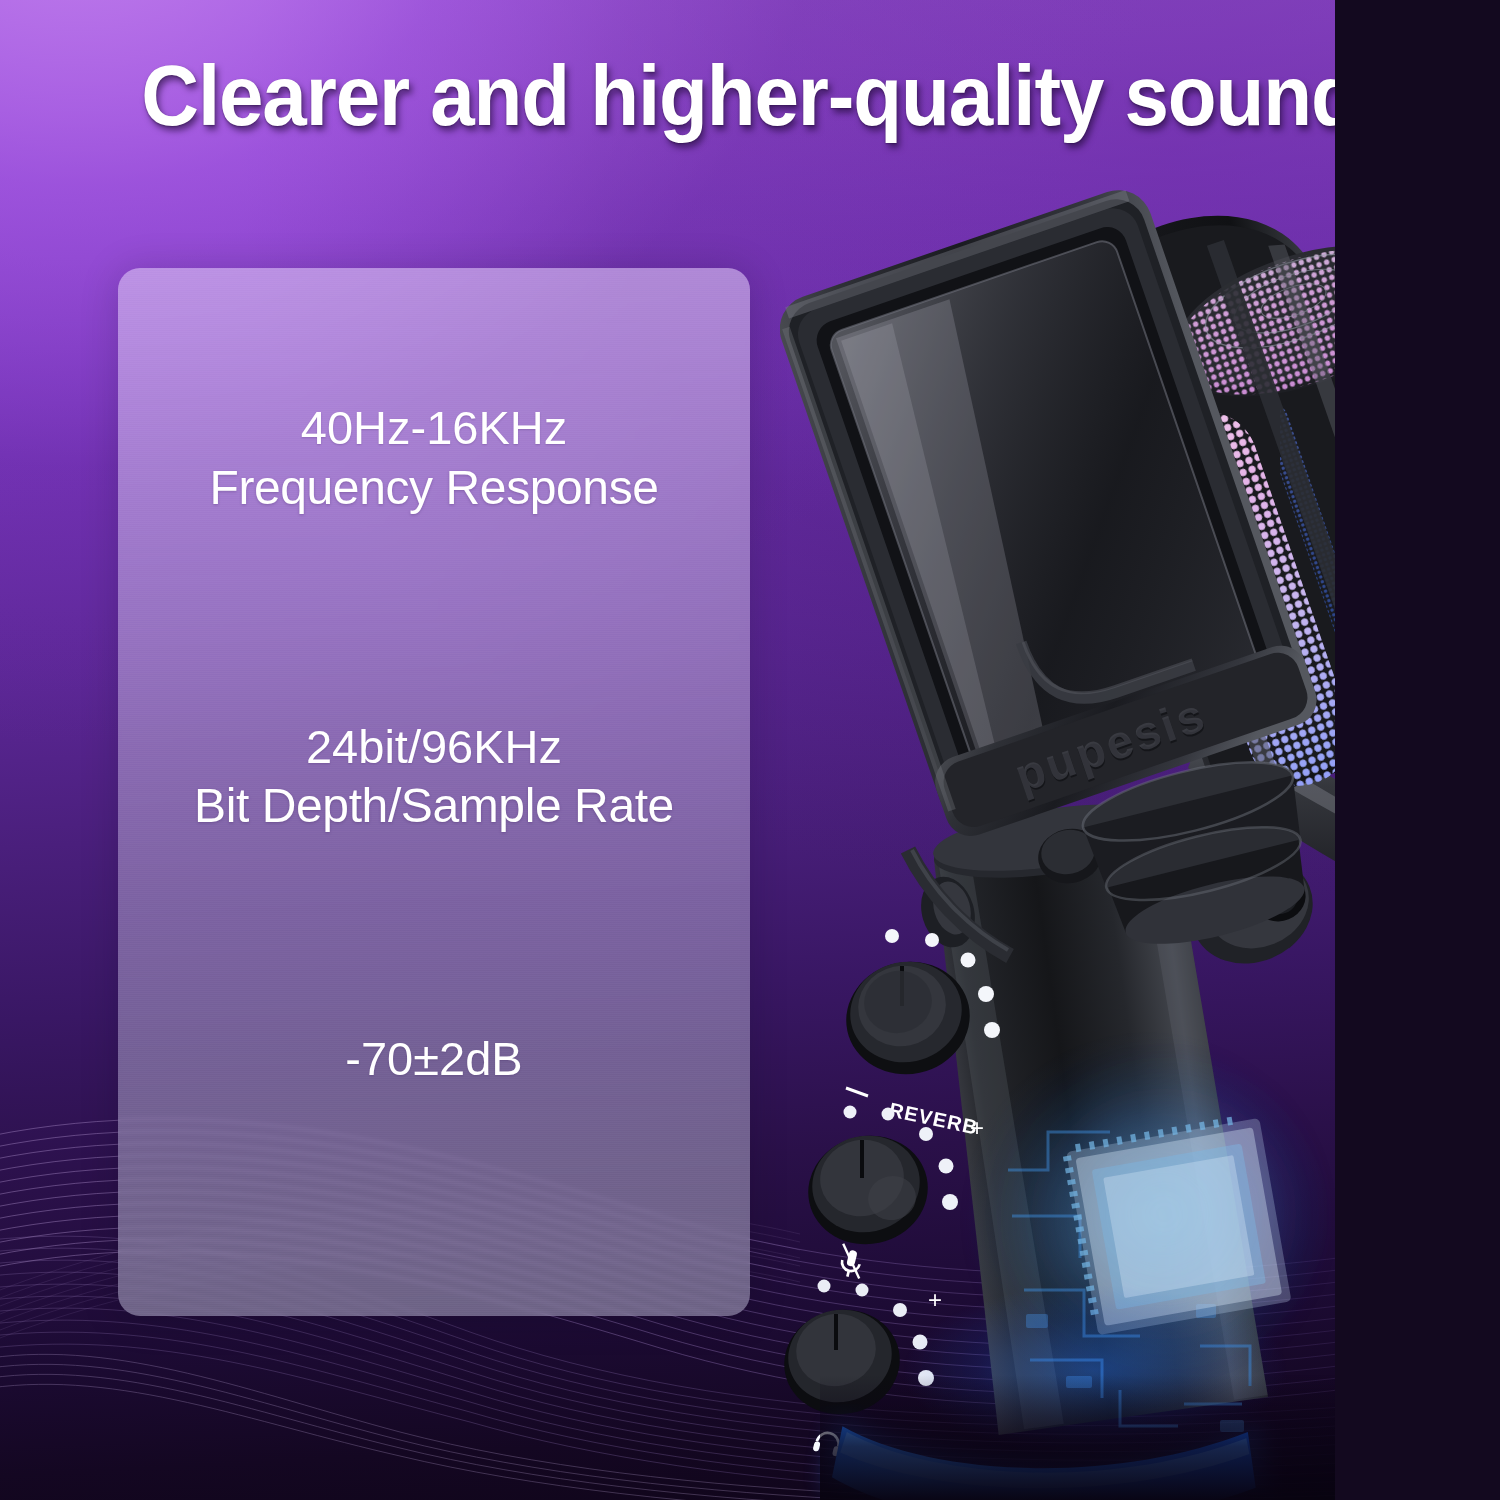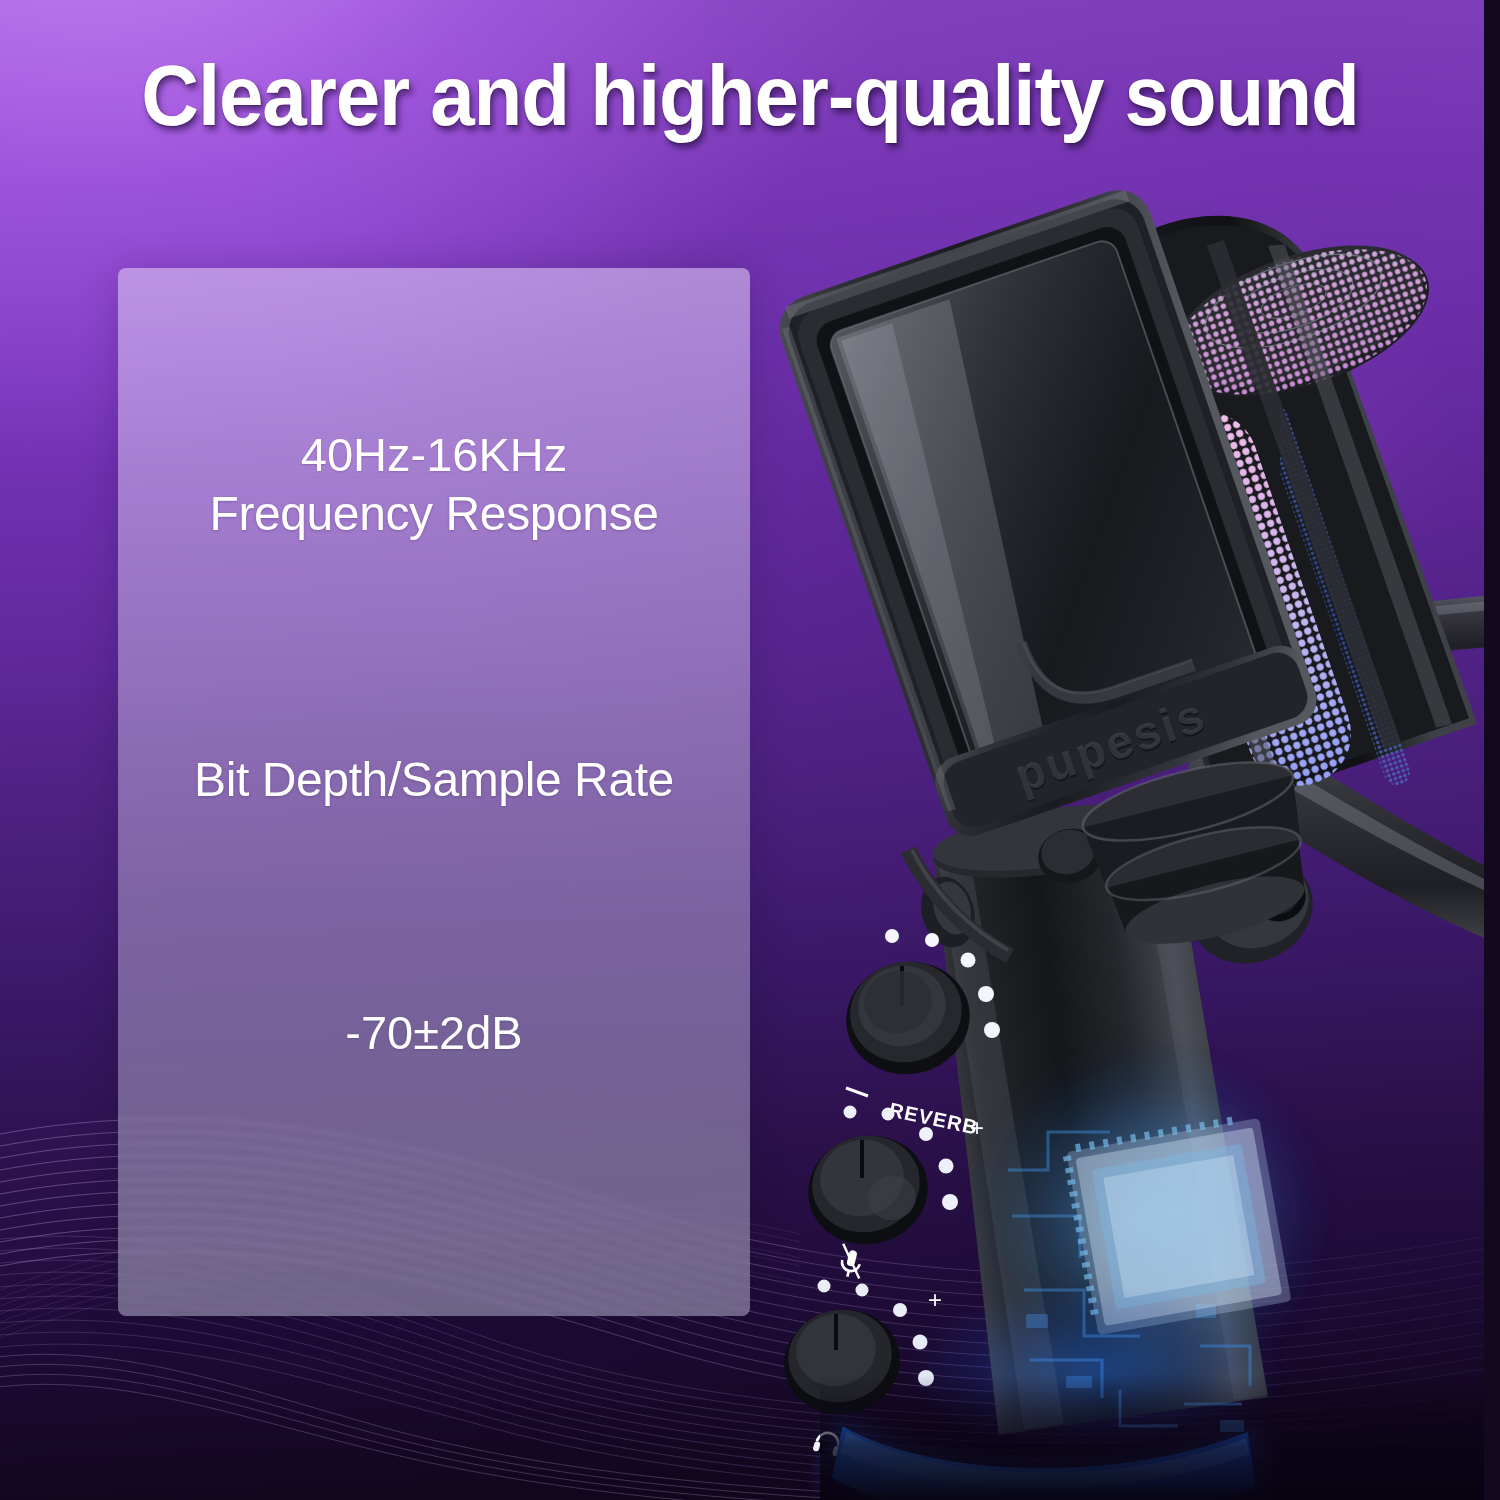--- a/index.html
+++ b/index.html
@@ -2,21 +2,21 @@
 <html><head>
 <meta charset="utf-8">
 <title>Clearer and higher-quality sound</title>
 <style>
   * { margin:0; padding:0; box-sizing:border-box; }
   html, body { width:1500px; height:1500px; overflow:hidden; background:#13091f; }
   body { font-family:"Liberation Sans", sans-serif; }
 
   
   #stage {
-    position:relative; width:1484px; height:1500px; overflow:hidden;
+    position:relative; width:1335px; height:1500px; overflow:hidden;
     background:
       radial-gradient(120% 85% at 6% -8%, rgba(196,130,238,0.95) 0%, rgba(166,92,226,0.55) 24%, rgba(120,52,180,0.18) 46%, rgba(0,0,0,0) 68%),
       radial-gradient(95% 70% at 88% 10%, rgba(96,38,150,0.55) 0%, rgba(60,22,100,0.25) 45%, rgba(0,0,0,0) 74%),
       linear-gradient(177deg,
         #a259e0 0%,
         #9a4fdb 7%,
         #8a42cf 15%,
         #7a37bf 24%,
         #6b2eab 33%,
         #5c2796 43%,
@@ -38,21 +38,21 @@
     font-family:"Liberation Sans", sans-serif;
     font-size:86px; font-weight:bold; color:#ffffff;
     letter-spacing:-1.2px; white-space:nowrap;
     transform:scaleX(0.93); transform-origin:50% 50%;
     text-shadow:3px 5px 7px rgba(25,5,45,0.55), 0 1px 2px rgba(20,4,38,0.4);
   }
 
   
   #spec-card {
     position:absolute; left:118px; top:268px; width:632px; height:1048px;
-    border-radius:8px;
+    border-radius:22px;
     background:linear-gradient(179deg,
         rgba(214,190,240,0.62) 0%,
         rgba(206,182,234,0.60) 12%,
         rgba(196,174,226,0.57) 28%,
         rgba(184,166,214,0.54) 45%,
         rgba(176,162,206,0.52) 60%,
         rgba(178,170,206,0.50) 74%,
         rgba(186,182,212,0.49) 86%,
         rgba(196,194,220,0.48) 100%);
     box-shadow:0 2px 38px rgba(10,2,24,0.18);
@@ -179,20 +179,21 @@
   <section id="spec-card">
 
     <div class="spec-block" id="block-1">
       <div class="spec-value">40Hz-16KHz</div>
       <div class="spec-label">Frequency Response</div>
     </div>
 
     <div class="spacer-1"></div>
 
     <div class="spec-block">
+      <div class="spec-value">24bit/96KHz</div>
       <div class="spec-label">Bit Depth/Sample Rate</div>
     </div>
 
     <div class="spacer-2"></div>
 
     <div class="spec-block">
       <div class="spec-value">-70±2dB</div>
     </div>
 
     <div class="spacer-3"></div>

